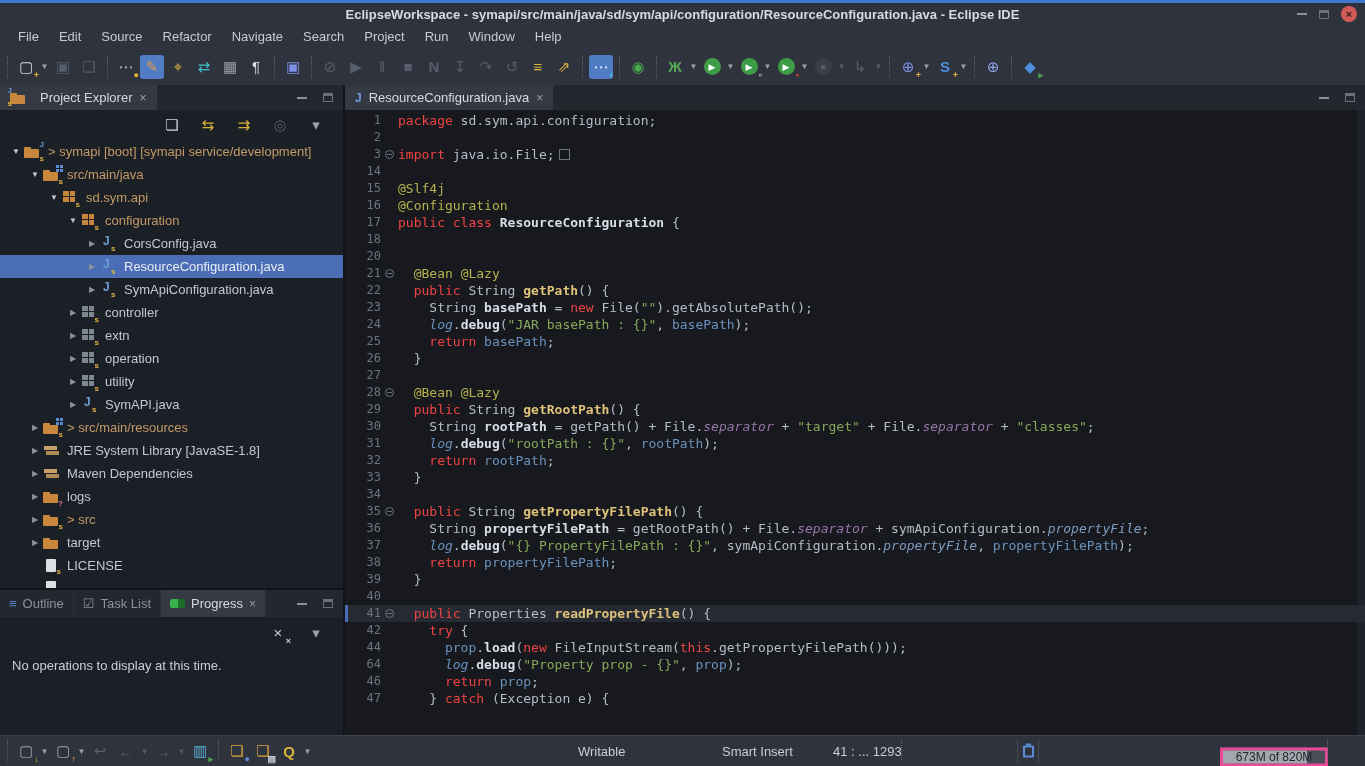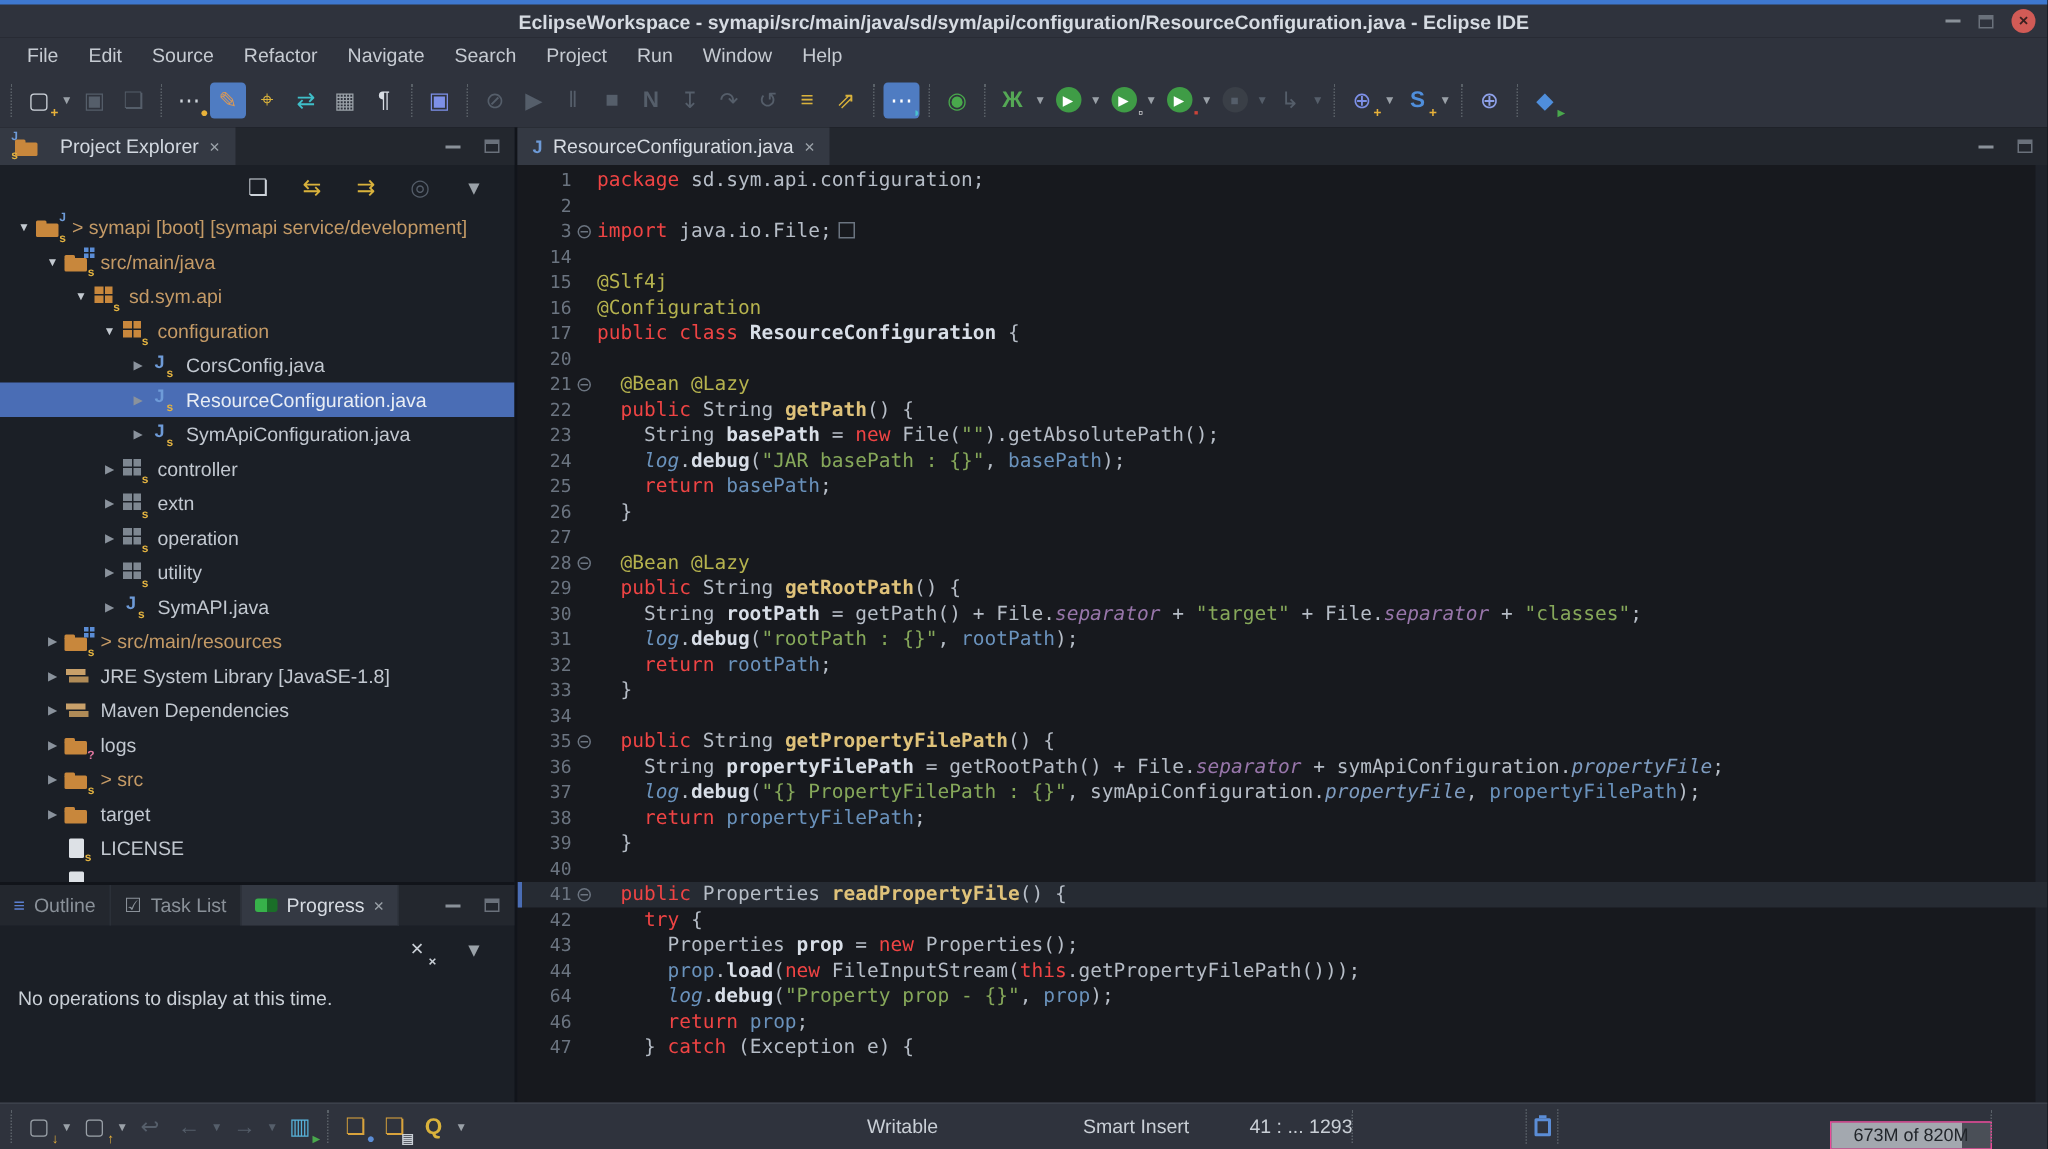--- a/index.html
+++ b/index.html
@@ -89,21 +89,21 @@
 
   .tok-p { color:#B6BDC7; } .tok-k { color:#ef4444; } .tok-a { color:#B5B24E; }
   .tok-s { color:#86A85A; } .tok-v { color:#6A92BC; } .tok-vi { color:#6A92BC; font-style:italic;text-align:right; }
   .tok-f { color:#9876AA; font-style:italic; } .tok-fi { color:#7E9CC0; font-style:italic; }
   .tok-m { color:#DFC27A; font-weight:bold; } .tok-b { color:#D8DEE7; font-weight:bold; }
 
   
   .status { height:31px; background:#2F333D; border-top:1px solid #3C414B;
     position:relative; display:flex; align-items:center; font-size:13px; color:#C9CFD6; }
   .sb-abs { position:absolute; top:50%; transform:translateY(-50%); }
-  .heap { width:108px; height:19px; background:#4A4F57; border:1px solid #ec4899; position:relative; }
+  .heap { width:108px; height:19px; background:#4A4F57; border:3px solid #ec4899; position:relative; }
   .heap .fill { height:100%; background:#A3A8AF; }
   .heap .htxt { position:absolute; inset:0; display:flex; align-items:center; justify-content:center;
     color:#22262B; font-size:12px; }
   .trashbox { width:22px; height:23px; border-left:1px dotted #5A6168; border-right:1px dotted #5A6168;
     display:flex; align-items:center; justify-content:center; }
   .trash { width:11px; height:12px; border:2px solid #5B8DD6; border-radius:1px; position:relative; }
   .trash::before { content:""; position:absolute; top:-4px; left:1px; width:5px; height:2px; background:#5B8DD6; }
   .dotsep { height:22px; border-left:1px dotted #5A6168; }
 
   .grid4 { position:absolute; display:grid; grid-template-columns:1fr 1fr; grid-template-rows:1fr 1fr; gap:1px; }
@@ -574,20 +574,21 @@
     </div>
     <div class="code" id="code">
       <div class="ruler"></div>
     <div class="cl"><span class="ln">1</span><span class="fm"></span><span class="ct"><span class="tok-k">package</span><span class="tok-p"> sd.sym.api.configuration;</span></span></div>
         <div class="cl"><span class="ln">2</span><span class="fm"></span><span class="ct"></span></div>
         <div class="cl"><span class="ln">3</span><span class="fm"><span class="foldc"></span></span><span class="ct"><span class="tok-k">import</span><span class="tok-p"> java.io.File;</span><span class="fbox"></span></span></div>
         <div class="cl"><span class="ln">14</span><span class="fm"></span><span class="ct"></span></div>
         <div class="cl"><span class="ln">15</span><span class="fm"></span><span class="ct"><span class="tok-a">@Slf4j</span></span></div>
         <div class="cl"><span class="ln">16</span><span class="fm"></span><span class="ct"><span class="tok-a">@Configuration</span></span></div>
         <div class="cl"><span class="ln">17</span><span class="fm"></span><span class="ct"><span class="tok-k">public</span><span class="tok-p"> </span><span class="tok-k">class</span><span class="tok-b"> ResourceConfiguration</span><span class="tok-p"> {</span></span></div>
+        <div class="cl"><span class="ln">18</span><span class="fm"></span><span class="ct"></span></div>
         <div class="cl"><span class="ln">20</span><span class="fm"></span><span class="ct"></span></div>
         <div class="cl"><span class="ln">21</span><span class="fm"><span class="foldc"></span></span><span class="ct"><span class="tok-p">  </span><span class="tok-a">@Bean</span><span class="tok-p"> </span><span class="tok-a">@Lazy</span></span></div>
         <div class="cl"><span class="ln">22</span><span class="fm"></span><span class="ct"><span class="tok-p">  </span><span class="tok-k">public</span><span class="tok-p"> String </span><span class="tok-m">getPath</span><span class="tok-p">() {</span></span></div>
         <div class="cl"><span class="ln">23</span><span class="fm"></span><span class="ct"><span class="tok-p">    String </span><span class="tok-b">basePath</span><span class="tok-p"> = </span><span class="tok-k">new</span><span class="tok-p"> File(</span><span class="tok-s">""</span><span class="tok-p">).getAbsolutePath();</span></span></div>
         <div class="cl"><span class="ln">24</span><span class="fm"></span><span class="ct"><span class="tok-p">    </span><span class="tok-vi">log</span><span class="tok-p">.</span><span class="tok-b">debug</span><span class="tok-p">(</span><span class="tok-s">"JAR basePath : {}"</span><span class="tok-p">, </span><span class="tok-v">basePath</span><span class="tok-p">);</span></span></div>
         <div class="cl"><span class="ln">25</span><span class="fm"></span><span class="ct"><span class="tok-p">    </span><span class="tok-k">return</span><span class="tok-p"> </span><span class="tok-v">basePath</span><span class="tok-p">;</span></span></div>
         <div class="cl"><span class="ln">26</span><span class="fm"></span><span class="ct"><span class="tok-p">  }</span></span></div>
         <div class="cl"><span class="ln">27</span><span class="fm"></span><span class="ct"></span></div>
         <div class="cl"><span class="ln">28</span><span class="fm"><span class="foldc"></span></span><span class="ct"><span class="tok-p">  </span><span class="tok-a">@Bean</span><span class="tok-p"> </span><span class="tok-a">@Lazy</span></span></div>
         <div class="cl"><span class="ln">29</span><span class="fm"></span><span class="ct"><span class="tok-p">  </span><span class="tok-k">public</span><span class="tok-p"> String </span><span class="tok-m">getRootPath</span><span class="tok-p">() {</span></span></div>
@@ -597,21 +598,20 @@
         <div class="cl"><span class="ln">33</span><span class="fm"></span><span class="ct"><span class="tok-p">  }</span></span></div>
         <div class="cl"><span class="ln">34</span><span class="fm"></span><span class="ct"></span></div>
         <div class="cl"><span class="ln">35</span><span class="fm"><span class="foldc"></span></span><span class="ct"><span class="tok-p">  </span><span class="tok-k">public</span><span class="tok-p"> String </span><span class="tok-m">getPropertyFilePath</span><span class="tok-p">() {</span></span></div>
         <div class="cl"><span class="ln">36</span><span class="fm"></span><span class="ct"><span class="tok-p">    String </span><span class="tok-b">propertyFilePath</span><span class="tok-p"> = getRootPath() + File.</span><span class="tok-f">separator</span><span class="tok-p"> + symApiConfiguration.</span><span class="tok-fi">propertyFile</span><span class="tok-p">;</span></span></div>
         <div class="cl"><span class="ln">37</span><span class="fm"></span><span class="ct"><span class="tok-p">    </span><span class="tok-vi">log</span><span class="tok-p">.</span><span class="tok-b">debug</span><span class="tok-p">(</span><span class="tok-s">"{} PropertyFilePath : {}"</span><span class="tok-p">, symApiConfiguration.</span><span class="tok-fi">propertyFile</span><span class="tok-p">, </span><span class="tok-v">propertyFilePath</span><span class="tok-p">);</span></span></div>
         <div class="cl"><span class="ln">38</span><span class="fm"></span><span class="ct"><span class="tok-p">    </span><span class="tok-k">return</span><span class="tok-p"> </span><span class="tok-v">propertyFilePath</span><span class="tok-p">;</span></span></div>
         <div class="cl"><span class="ln">39</span><span class="fm"></span><span class="ct"><span class="tok-p">  }</span></span></div>
         <div class="cl"><span class="ln">40</span><span class="fm"></span><span class="ct"></span></div>
         <div class="cl cur"><span class="curbar"></span><span class="ln">41</span><span class="fm"><span class="foldc"></span></span><span class="ct"><span class="tok-p">  </span><span class="tok-k">public</span><span class="tok-p"> Properties </span><span class="tok-m">readPropertyFile</span><span class="tok-p">() {</span></span></div>
         <div class="cl"><span class="ln">42</span><span class="fm"></span><span class="ct"><span class="tok-p">    </span><span class="tok-k">try</span><span class="tok-p"> {</span></span></div>
-        <div class="cl"><span class="ln">43</span><span class="fm"></span><span class="ct"><span class="tok-p">      Properties </span><span class="tok-b">prop</span><span class="tok-p"> = </span><span class="tok-k">new</span><span class="tok-p"> Properties();</span></span></div>
         <div class="cl"><span class="ln">44</span><span class="fm"></span><span class="ct"><span class="tok-p">      </span><span class="tok-v">prop</span><span class="tok-p">.</span><span class="tok-b">load</span><span class="tok-p">(</span><span class="tok-k">new</span><span class="tok-p"> FileInputStream(</span><span class="tok-k">this</span><span class="tok-p">.getPropertyFilePath()));</span></span></div>
         <div class="cl"><span class="ln">64</span><span class="fm"></span><span class="ct"><span class="tok-p">      </span><span class="tok-vi">log</span><span class="tok-p">.</span><span class="tok-b">debug</span><span class="tok-p">(</span><span class="tok-s">"Property prop - {}"</span><span class="tok-p">, </span><span class="tok-v">prop</span><span class="tok-p">);</span></span></div>
         <div class="cl"><span class="ln">46</span><span class="fm"></span><span class="ct"><span class="tok-p">      </span><span class="tok-k">return</span><span class="tok-p"> </span><span class="tok-v">prop</span><span class="tok-p">;</span></span></div>
         <div class="cl"><span class="ln">47</span><span class="fm"></span><span class="ct"><span class="tok-p">    } </span><span class="tok-k">catch</span><span class="tok-p"> (Exception e) {</span></span></div>
       </div>
   </div>
 </div>
 
 <div class="status">
   <span id="sb-tools" style="display:flex;align-items:center;padding-left:2px;">

